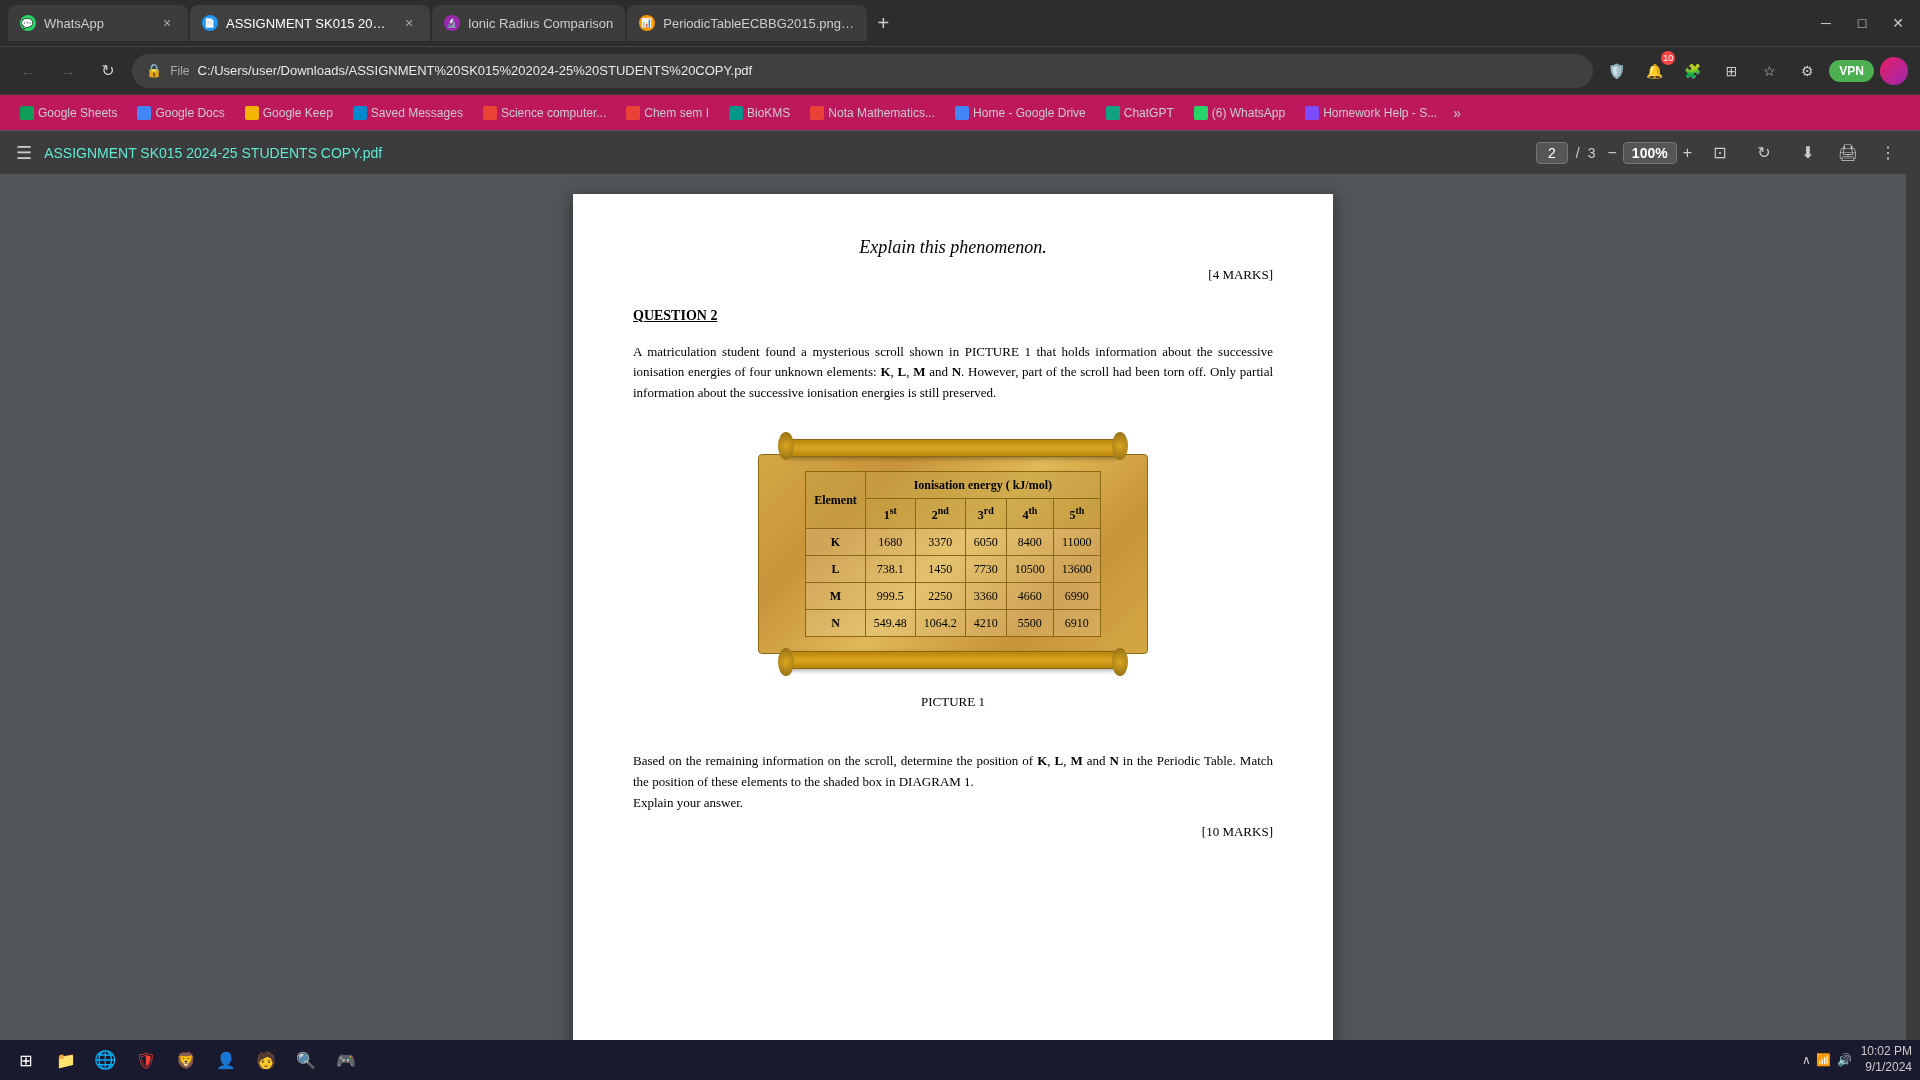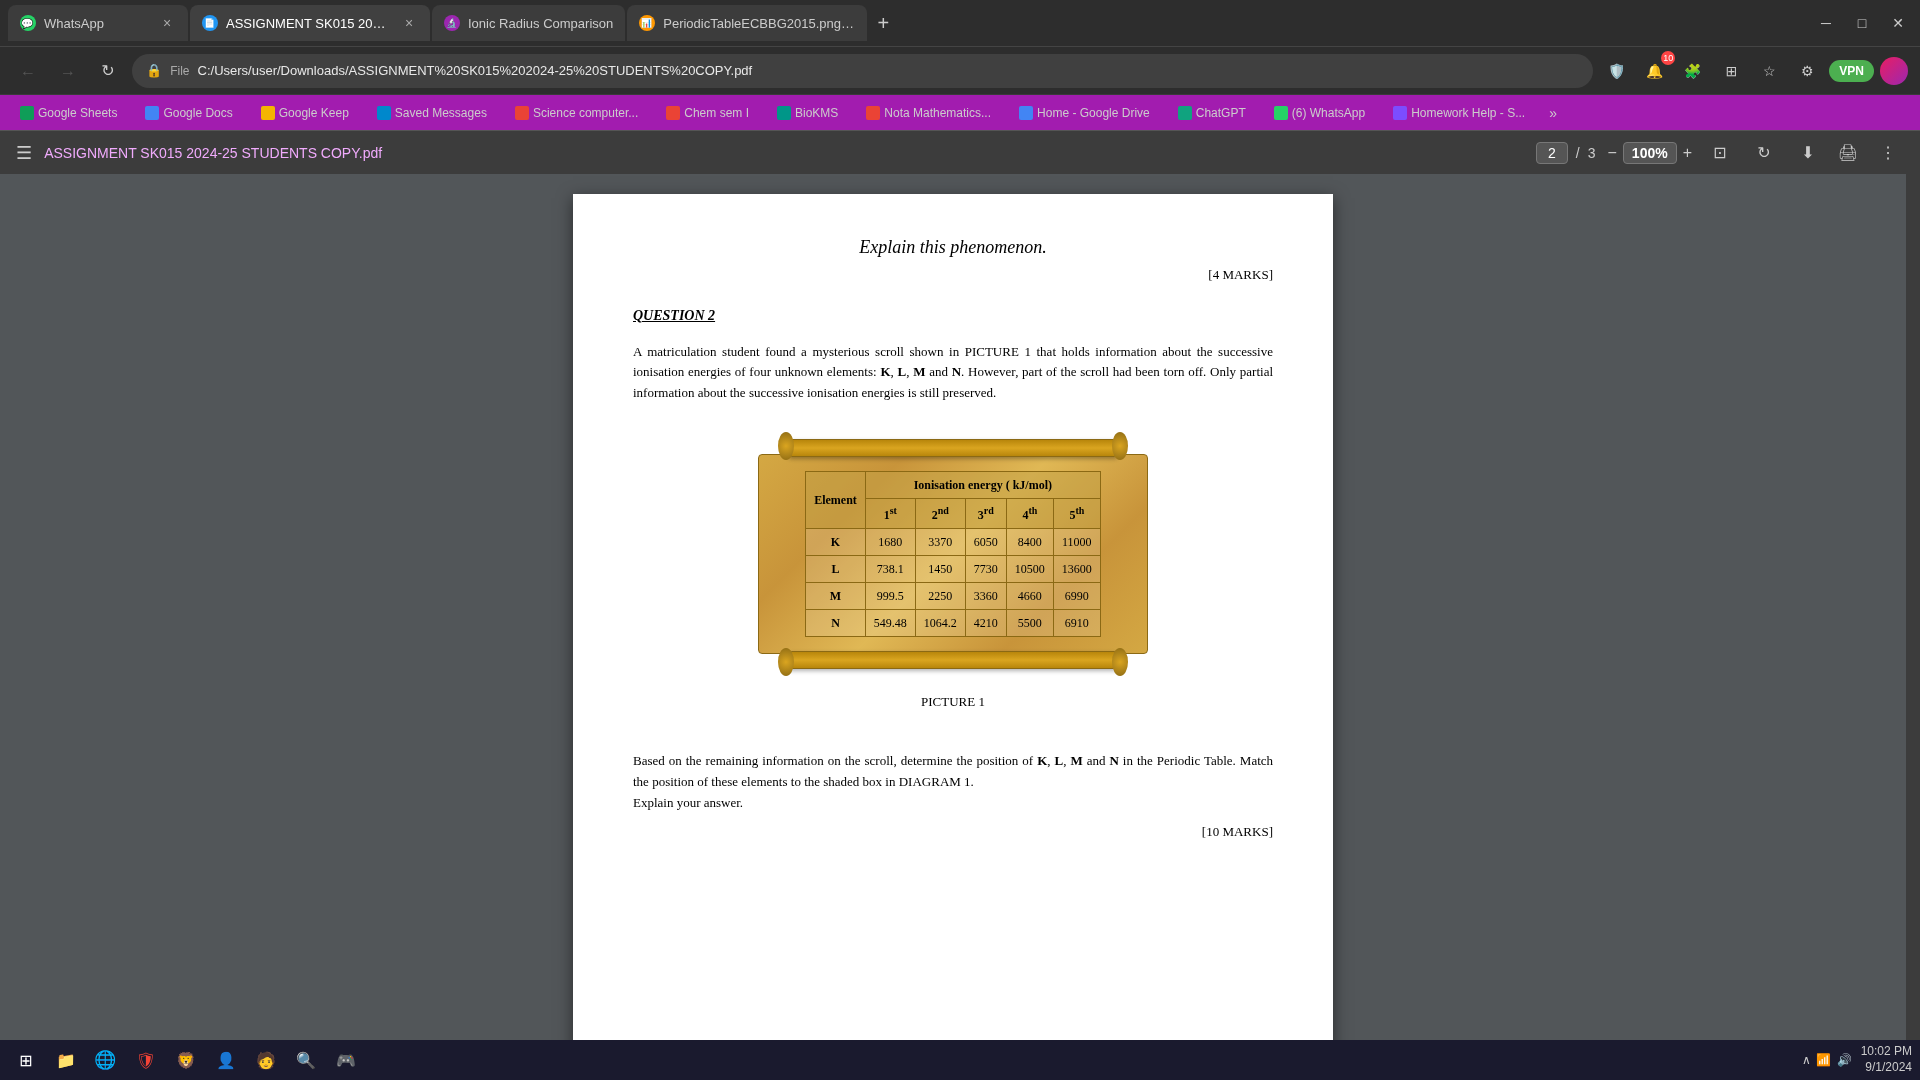--- a/index.html
+++ b/index.html
@@ -89,24 +89,24 @@
     .profile-btn {
       width: 28px; height: 28px; border-radius: 50%;
       background: linear-gradient(135deg, #e91e63, #9c27b0);
       display: flex; align-items: center; justify-content: center; font-size: 12px; cursor: pointer;
     }
 
     
     .bookmarks-bar {
       display: flex;
       align-items: center;
-      background: #a21caf;
+      background: #be185d;
       height: 36px;
       padding: 0 12px;
-      gap: 12px;
+      gap: 4px;
       border-top: 1px solid #3a3a3a;
       overflow: hidden;
     }
     .bookmark {
       display: flex;
       align-items: center;
       gap: 4px;
       padding: 4px 8px;
       border-radius: 4px;
       cursor: pointer;
@@ -121,21 +121,21 @@
     .pdf-toolbar {
       display: flex;
       align-items: center;
       background: #3c3c3c;
       height: 44px;
       padding: 0 16px;
       gap: 12px;
       border-top: 1px solid #555;
     }
     .hamburger { cursor: pointer; font-size: 18px; color: #ccc; }
-    .pdf-title { font-size: 14px; color: #f0abfc; flex: 1; }
+    .pdf-title { font-size: 14px; color: #5eead4; flex: 1; }
     .pdf-page-controls {
       display: flex;
       align-items: center;
       gap: 8px;
       font-size: 14px;
       color: #ccc;
     }
     .pdf-page-input {
       background: #555;
       border: 1px solid #777;
@@ -202,21 +202,21 @@
 
     
     .scroll-indicator {
       width: 14px;
       background: #3c3c3c;
     }
 
     
     .explain-text { text-align: center; color: #000; font-size: 18px; margin-bottom: 4px; font-style: italic; }
     .marks-right { text-align: right; font-size: 13px; margin-bottom: 20px; }
-    .question-heading { font-weight: bold; text-decoration: underline; font-size: 14px; margin-bottom: 16px; font-style: italic; }
+    .question-heading { font-weight: bold; text-decoration: underline; font-size: 14px; margin-bottom: 16px; }
     .question-text { font-size: 13px; line-height: 1.6; margin-bottom: 16px; text-align: justify; }
     .scroll-container { display: flex; justify-content: center; margin: 20px 0; }
 
     
     .scroll-img {
       position: relative;
       width: 430px;
       height: 260px;
     }
     .scroll-body {

